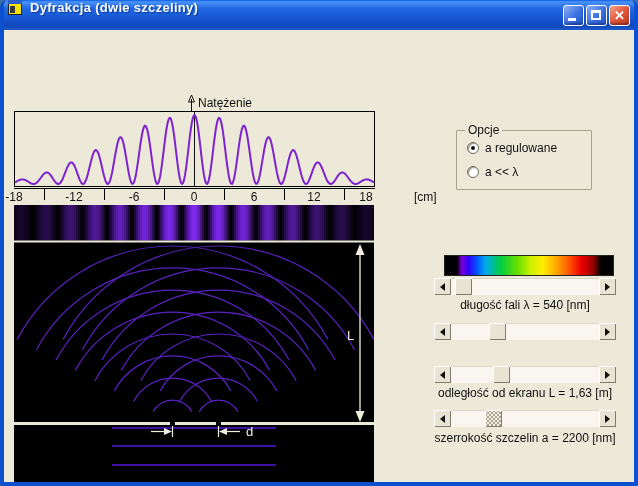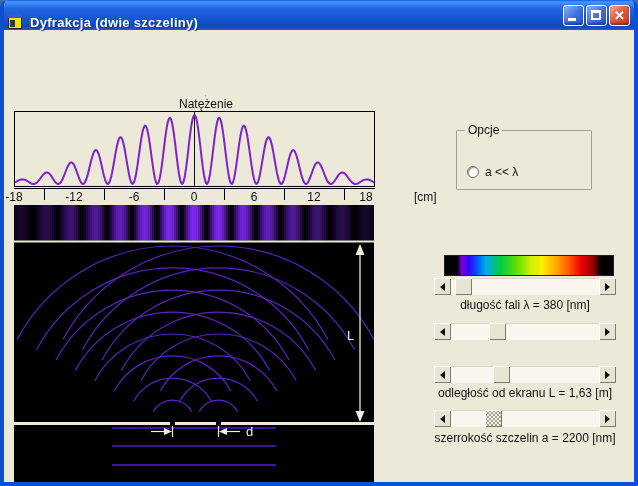--- a/index.html
+++ b/index.html
@@ -9,21 +9,21 @@
   .window {
     position:relative; width:638px; height:486px;
     background:#ECE9D8;
     border-left:4px solid #0B50CE; border-right:4px solid #0B50CE; border-bottom:4px solid #0B50CE;
     border-radius:8px 8px 3px 3px; overflow:hidden;
   }
   .titlebar {
     position:absolute; left:-4px; top:0; width:638px; height:30px;
     background:linear-gradient(180deg,#0A5BE8 0%,#4A93F6 6%,#2268E2 28%,#1557D2 60%,#1048BC 86%,#2058C8 100%);
     border-radius:7px 7px 0 0;
-    display:flex; align-items:flex-end;
+    display:flex; align-items:flex-start;
   }
   .win-icon { width:17px; height:16px; margin-left:7px; position:relative; flex:0 0 auto; }
   .win-icon .paper { position:absolute; left:1px; top:0; width:14px; height:15px; background:#F8E000; border:1px solid #222; }
   .win-icon .stripe { position:absolute; left:1px; top:0; width:14px; height:4px; background:#2E5FC8; }
   .win-icon .blob { position:absolute; left:3px; top:6px; width:5px; height:7px; background:#3A3A3A; }
   .title-text {
     color:#fff; font-weight:bold; font-size:13px; margin-left:6px;
     text-shadow:1px 1px 1px #0A3A9A; letter-spacing:0.3px;
   }
   .tb-buttons { position:absolute; right:8px; top:5px; display:flex; gap:2px; }
@@ -42,21 +42,21 @@
     position:absolute; left:0; top:30px; width:630px; height:18px;
     background:#ECE9D8; display:flex; align-items:center; font-size:12px; color:#111;
     border-bottom:1px solid #E2DECB;
   }
   .menu-item { padding:1px 7px 2px 7px; }
   .menu-item u { text-decoration:underline; }
 
   .client { position:absolute; left:0; top:48px; width:630px; height:434px; background:#ECE9D8; }
 
   
-  .axis-title-wrap { position:absolute; left:173px; top:47px; height:16px; display:flex; align-items:center;flex-direction:column; }
+  .axis-title-wrap { position:absolute; left:183px; top:47px; height:16px; display:flex; align-items:center; }
   .axis-arrow { width:9px; height:16px; }
   .axis-title { font-size:12px; color:#111; margin-left:2px; }
   .plot-box { position:absolute; left:10px; top:63px; width:361px; height:76px; border:1px solid #000; background:#ECE9D8; }
   .plot-box svg { display:block; }
 
   .x-axis-line { position:absolute; left:10px; top:140px; width:361px; height:1px; background:#000; }
   .x-tick { position:absolute; top:141px; width:1px; height:11px; background:#000; }
   .x-label { position:absolute; top:142px; font-size:12px; color:#111; width:34px; text-align:center; }
   .x-unit { position:absolute; left:374px; top:142px; font-size:12px; color:#111;padding-left:36px; }
 
@@ -402,40 +402,46 @@
           <path d="M158 226.5 L150 223 L150 230 Z" fill="#F0EEE0"></path>
           <line x1="211" y1="226.5" x2="226" y2="226.5" stroke="#F0EEE0" stroke-width="1.2"></line>
           <path d="M205 226.5 L213 223 L213 230 Z" fill="#F0EEE0"></path>
           <text x="232" y="231" fill="#F0EEE0" font-size="13">d</text>
         </g>
       </svg>
     </div>
 
     <div class="groupbox">
       <div class="groupbox-title">Opcje</div>
+      <div class="radio-row" style="top:10px">
+        <span class="radio-circle selected">
+            <span class="dot"></span>
+          </span>
+        <span>a regulowane</span>
+      </div>
       <div class="radio-row" style="top:34px">
         <span class="radio-circle"></span>
         <span>a &lt;&lt; λ</span>
       </div>
     </div>
 
     <div class="spectrum"></div>
 
     <div class="scrollbar" style="left:430px; top:230px">
       <div class="sb-btn">
           <span class="arrow-left"></span>
         </div>
       <div class="sb-track">
           <div class="sb-thumb" style="left: 4px;"></div>
         </div>
       <div class="sb-btn">
           <span class="arrow-right"></span>
         </div>
     </div>
-    <div class="sb-label" style="left:430px; top:250px">długość fali λ = 380 [nm]</div>
+    <div class="sb-label" style="left:430px; top:250px">długość fali λ = 540 [nm]</div>
 
     <div class="scrollbar" style="left:430px; top:275px">
       <div class="sb-btn">
           <span class="arrow-left"></span>
         </div>
       <div class="sb-track">
           <div class="sb-thumb" style="left: 38px;"></div>
         </div>
       <div class="sb-btn">
           <span class="arrow-right"></span>

